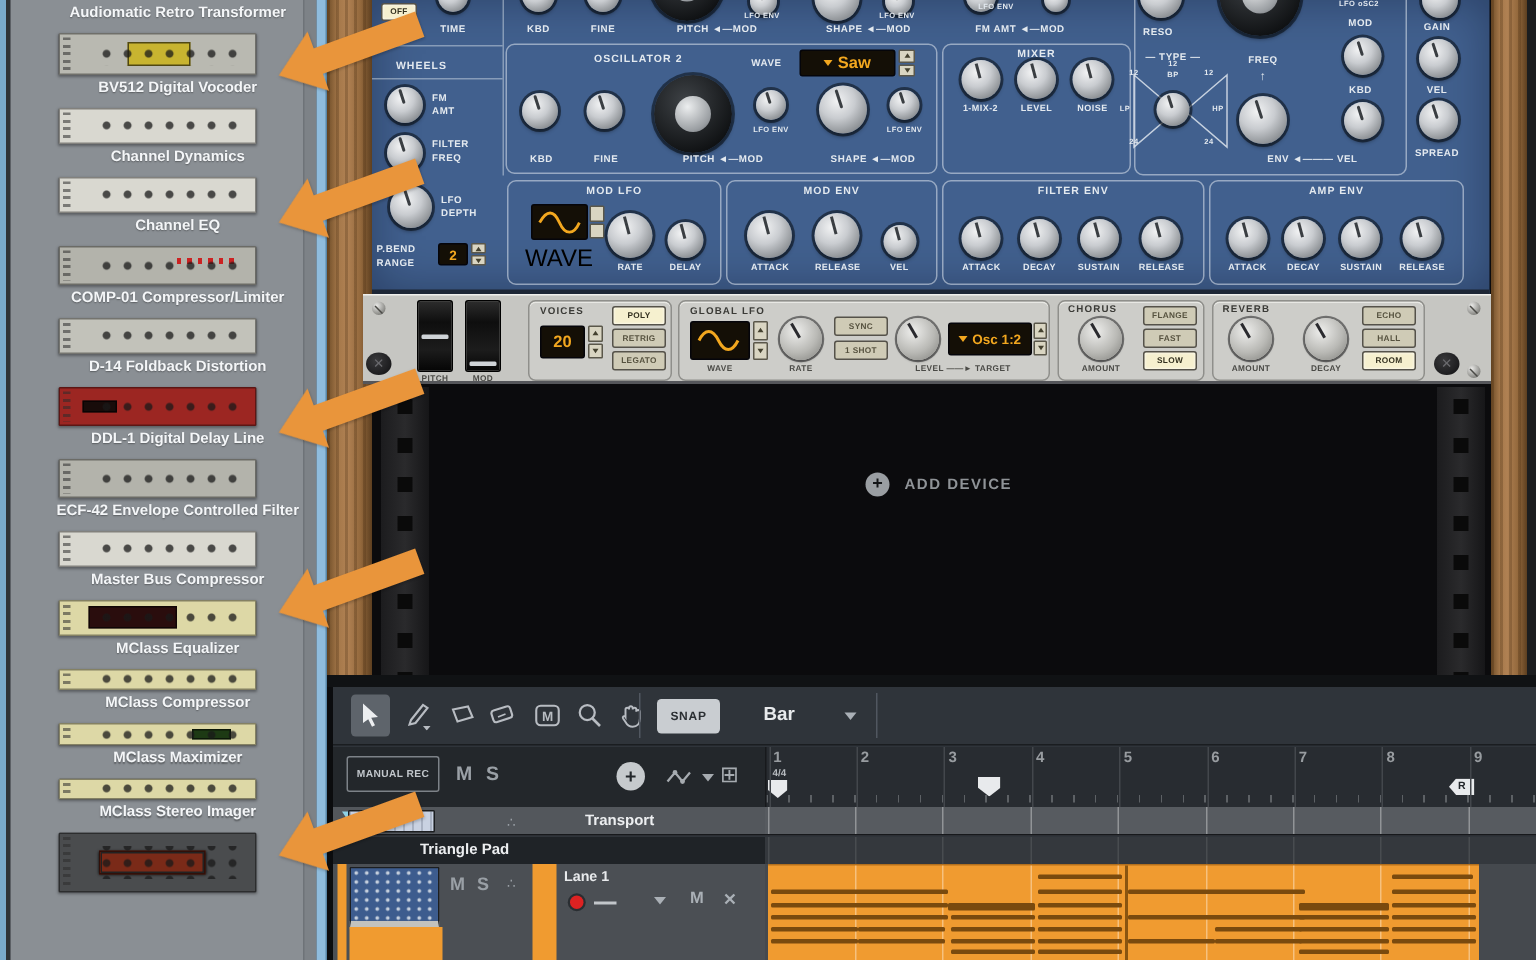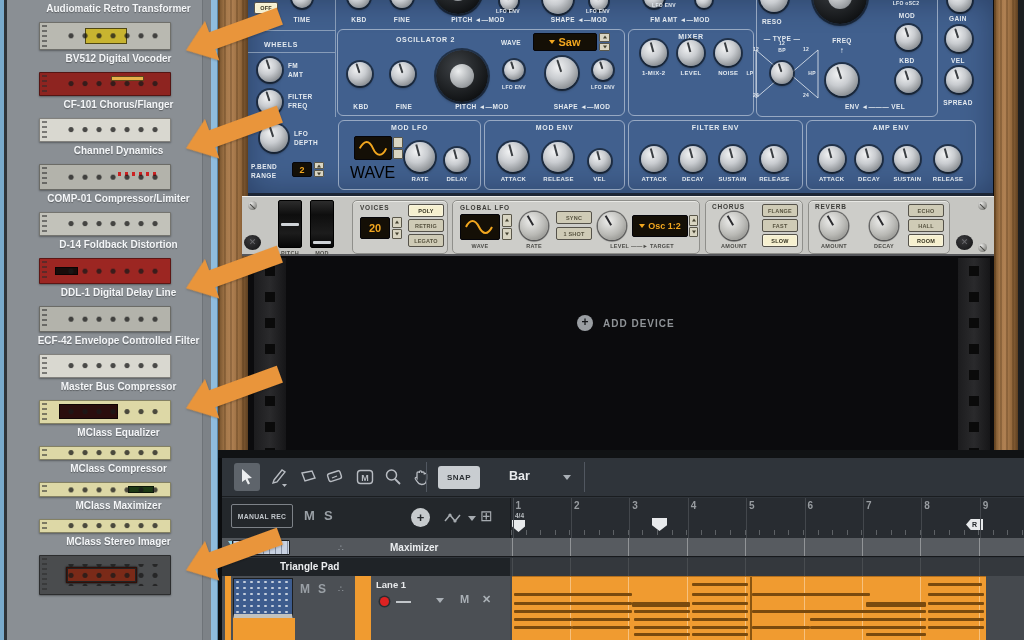--- a/index.html
+++ b/index.html
@@ -247,28 +247,26 @@
         <div class="sb-item">
           <div class="sb-label">Audiomatic Retro Transformer</div>
         </div>
         <div class="sb-item">
           <div class="thumb sk-bv512">
             <div class="scr scr-bv512"></div>
           </div>
           <div class="sb-label">BV512 Digital Vocoder</div>
         </div>
         <div class="sb-item">
-          <div class="thumb sk-cf101">
-            <div class="scr scr-cf101"></div>
-          </div>
-          <div class="sb-label">CF-101 Chorus/Flanger</div>
-        </div>
-        <div class="sb-item">
           <div class="thumb sk-white"></div>
           <div class="sb-label">Channel Dynamics</div>
+        </div>
+        <div class="sb-item">
+          <div class="thumb sk-white"></div>
+          <div class="sb-label">Channel EQ</div>
         </div>
         <div class="sb-item">
           <div class="thumb sk-comp01">
             <div class="scr scr-comp01"></div>
           </div>
           <div class="sb-label">COMP-01 Compressor/Limiter</div>
         </div>
         <div class="sb-item">
           <div class="thumb sk-d11"></div>
           <div class="sb-label">D-14 Foldback Distortion</div>
@@ -693,21 +691,21 @@
         <div class="bar-line" style="left: 410.3px;"></div>
         <div class="bar-num" style="left: 413.3px;">8</div>
         <div class="bar-line" style="left: 468.7px;"></div>
         <div class="bar-num" style="left: 471.7px;">9</div>
       </div>
 
     <div class="rowpanel" id="rowA-p">
       <div id="foldA"></div>
       <div class="mini" id="thumb-transport"></div>
       <div class="autoicon" style="left:116px;top:5px">∴</div>
-      <div class="track-name" style="left:168px;top:4px">Maximizer</div>
+      <div class="track-name" style="left:168px;top:4px">Transport</div>
     </div>
     <div class="rowtl" id="rowA-t">
         <div class="gline" style="left: 1.5px;"></div>
         <div class="gline" style="left: 59.9px;"></div>
         <div class="gline" style="left: 118.3px;"></div>
         <div class="gline" style="left: 176.7px;"></div>
         <div class="gline" style="left: 235.1px;"></div>
         <div class="gline" style="left: 293.5px;"></div>
         <div class="gline" style="left: 351.9px;"></div>
         <div class="gline" style="left: 410.3px;"></div>

